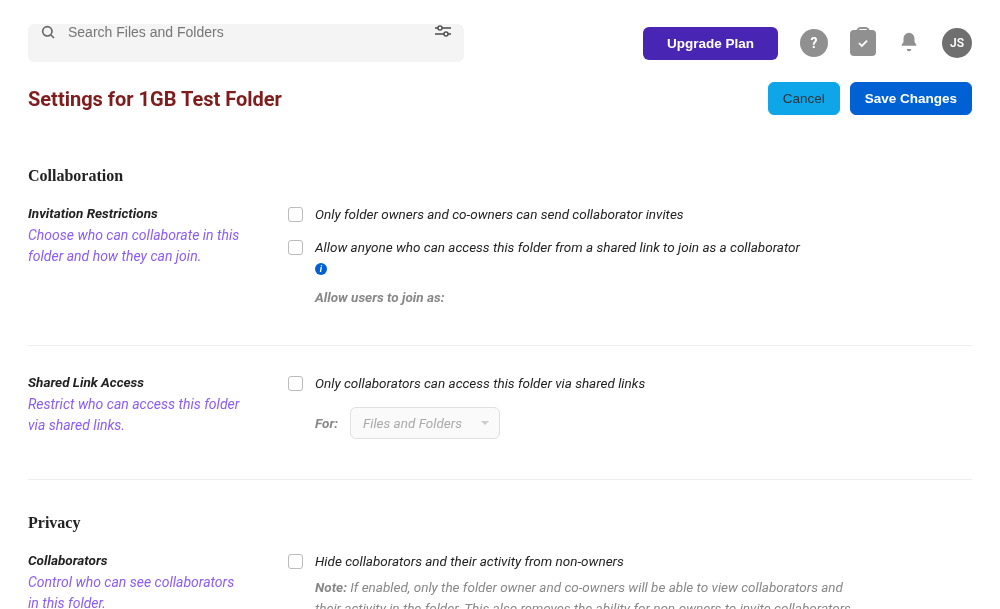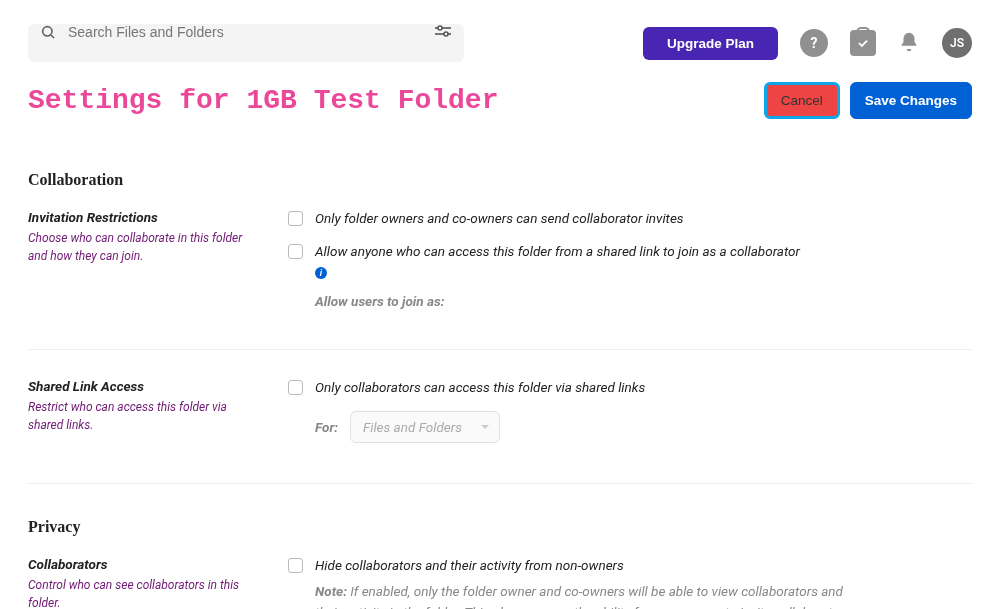--- a/index.html
+++ b/index.html
@@ -97,32 +97,32 @@
       font-size: 12px;
       font-weight: 600;
       cursor: pointer;
     }
 
     .header-row {
       display: flex;
       align-items: center;
       padding: 8px 28px 24px 28px;
     }
-    .page-title { font-size: 28px; font-weight: 700; color: #ec4899; font-family: Liberation Mono, monospace; }
+    .page-title { font-size: 20px; font-weight: 700; color: #7f1d1d; }
     .header-actions { margin-left: auto; display: flex; gap: 10px; }
     .btn {
       border-radius: 6px;
       padding: 8px 14px;
       font-size: 13.5px;
       font-weight: 500;
       cursor: pointer;
     }
     .btn-outline {
-      background: #ef4444;
-      border: 3px solid #0ea5e9;
+      background: #0ea5e9;
+      border: 1px solid #0ea5e9;
       color: #333;
     }
     .btn-primary {
       background: #0061d5;
       border: 1px solid #0061d5;
       color: #fff;
       font-weight: 600;
     }
 
     .content { padding: 0 28px; }
@@ -145,22 +145,22 @@
       width: 220px;
       flex-shrink: 0;
     }
     .setting-label {
       font-size: 13.5px;
       font-weight: 700;
       color: #222;
       margin-bottom: 4px;
     }
     .setting-desc {
-      font-size: 12px;
-      color: #701a75;
+      font-size: 14px;
+      color: #8b5cf6;
       line-height: 1.5;
     }
     .setting-right { flex: 1; }
     .checkbox-row {
       display: flex;
       align-items: flex-start;
       gap: 12px;
       margin-bottom: 14px;
     }
     .checkbox {

